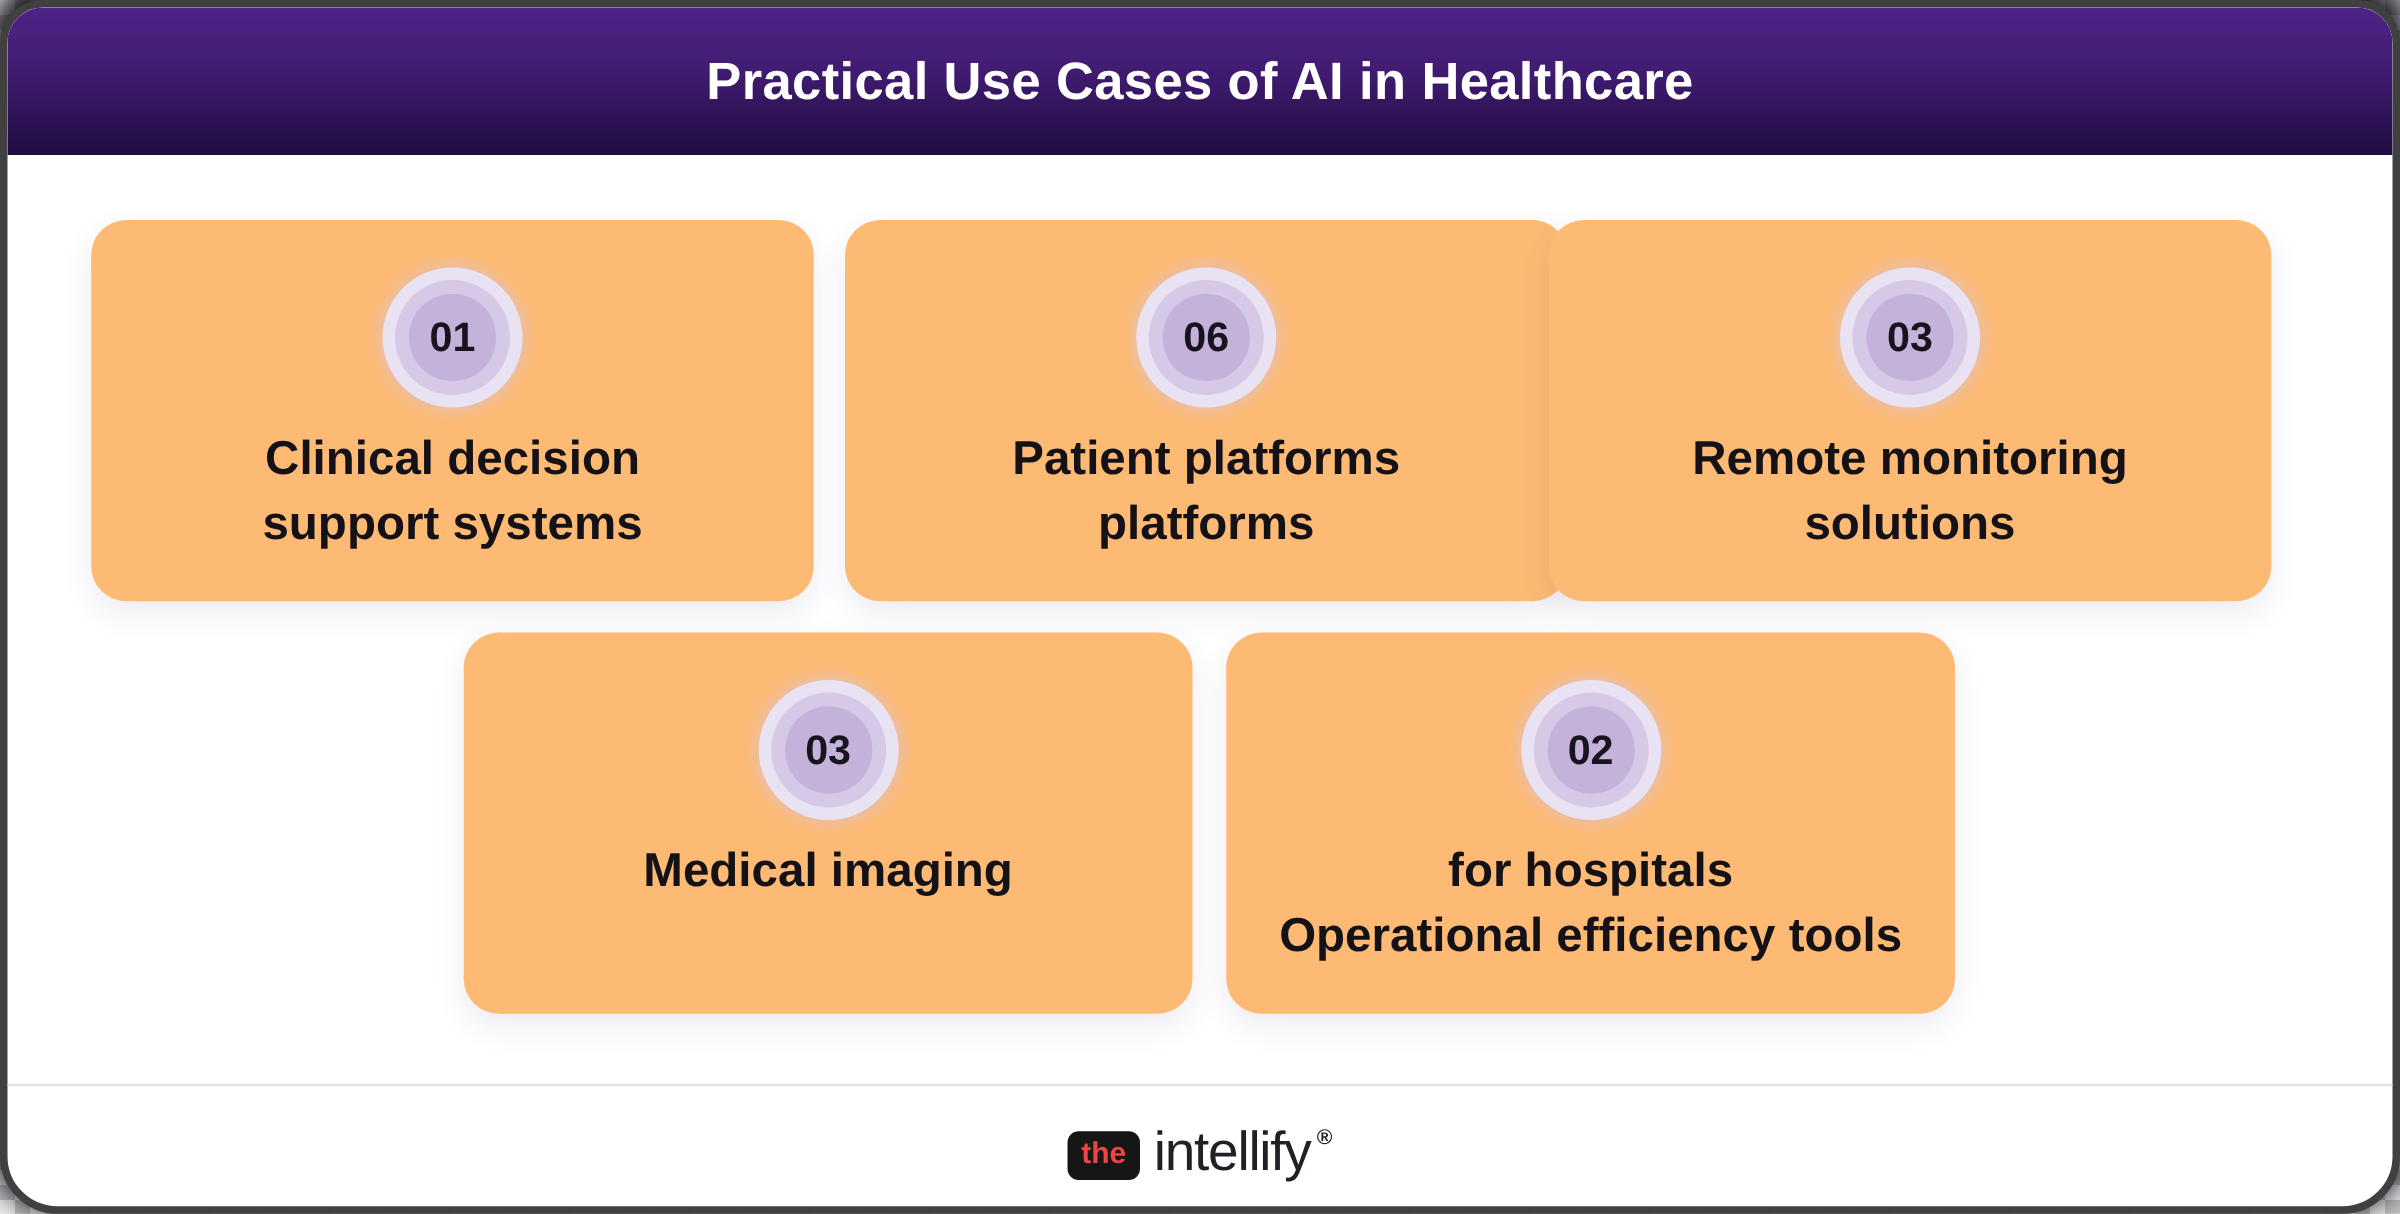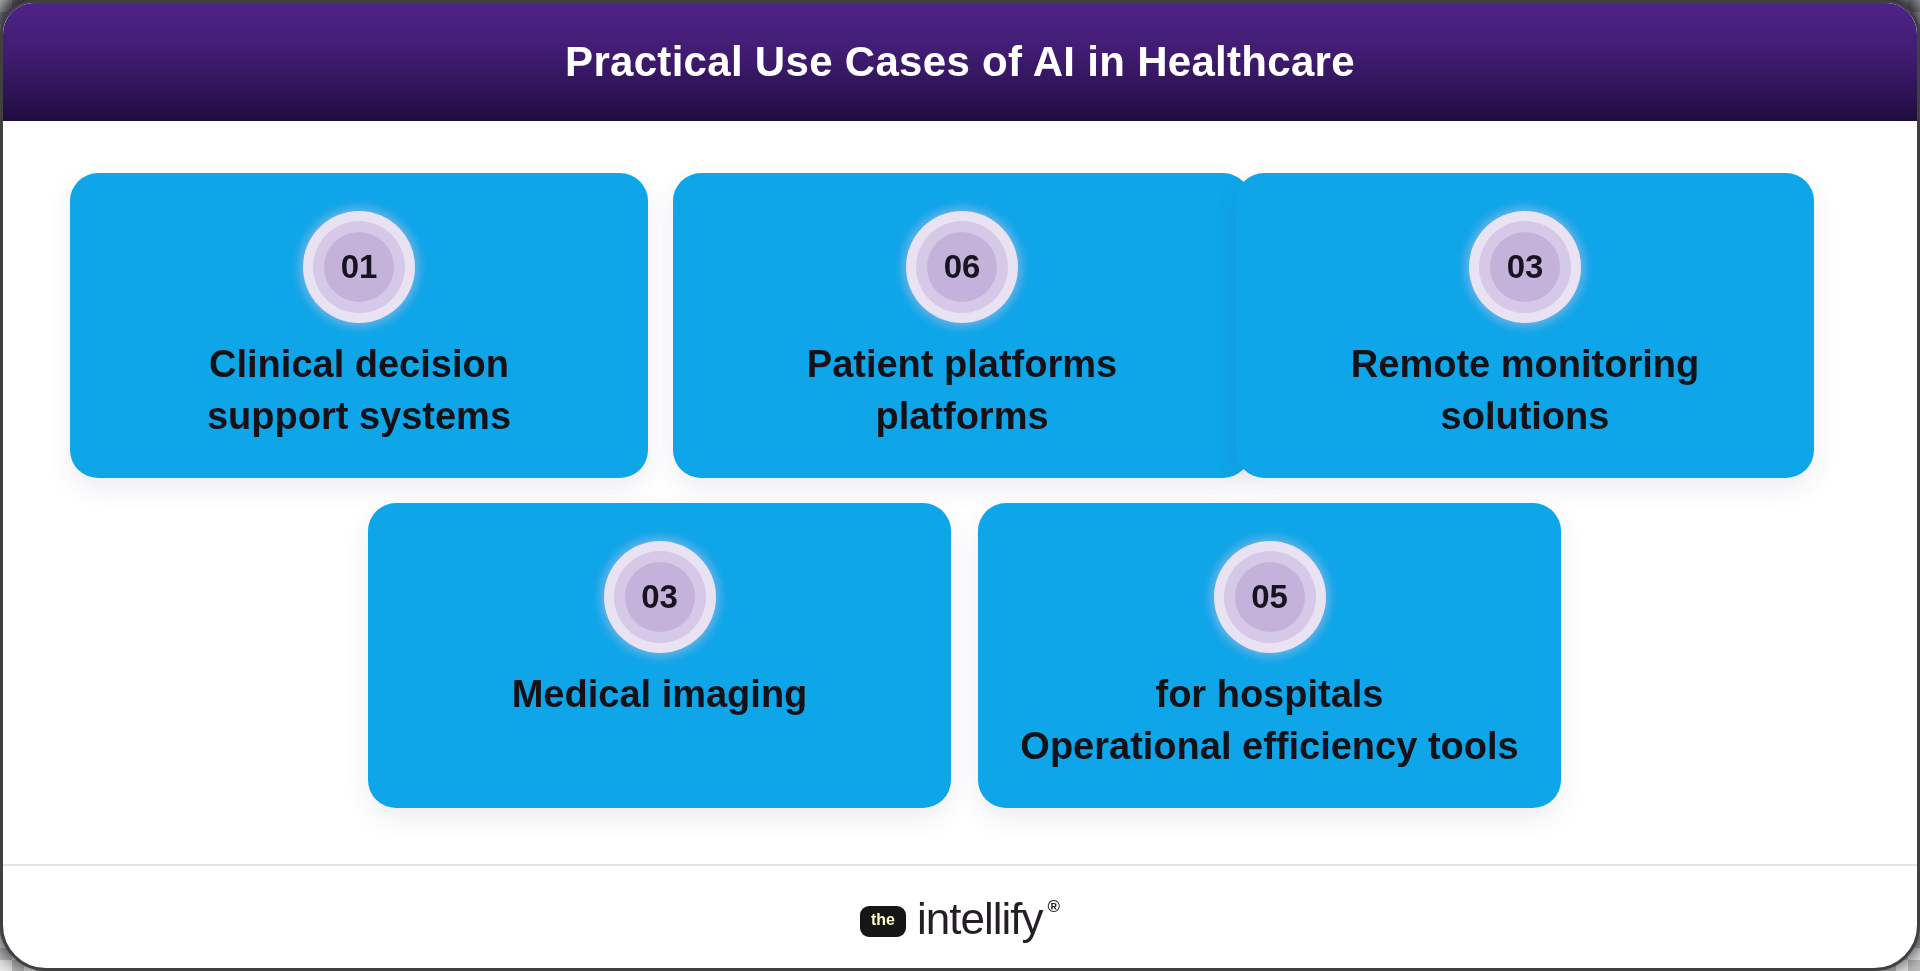--- a/index.html
+++ b/index.html
@@ -12,21 +12,21 @@
   }
   body {
     
     background: conic-gradient(#c3c3c3 25%, #efefef 0 50%, #c3c3c3 0 75%, #efefef 0) 0 0 / 24px 24px;
   }
   .stage {
     position: absolute;
     inset: 0;
     box-sizing: border-box;
     background: #ffffff;
-    border: 3px solid #404040;
+    border: 6px solid #404040;
     border-radius: 34px 34px 46px 46px;
     box-shadow: 0 -8px 22px 6px rgba(5, 2, 12, 0.9);
     overflow: hidden;
   }
   .header {
     position: absolute;
     top: 0; left: 0; right: 0;
     height: 118px;
     background: linear-gradient(180deg, #4e2487 0%, #411c72 42%, #2a1150 82%, #1f0c3f 100%);
     display: flex;
@@ -37,21 +37,21 @@
     margin: 0;
     color: #ffffff;
     font-size: 42px;
     font-weight: 800;
     letter-spacing: 0.3px;
   }
   .card {
     position: absolute;
     width: 578px;
     height: 305px;
-    background: #0ea5e9;
+    background: #fdba74;
     border-radius: 28px;
     box-shadow: 0 10px 24px rgba(80, 60, 120, 0.10);
   }
   .c1 { left: 67px;   top: 170px; }
   .c2 { left: 670px;  top: 170px; }
   .c3 { left: 1233px; top: 170px; }
   .c4 { left: 365px;  top: 500px; width: 583px; }
   .c5 { left: 975px;  top: 500px; width: 583px; }
 
   .badge {
@@ -122,24 +122,24 @@
     top: 888px;
     width: 100%;
     height: 60px;
     display: flex;
     align-items: center;
     justify-content: center;
     gap: 11px;
   }
   .the-badge {
     background: #161616;
-    color: #fef9c3;
+    color: #ef4444;
     border-radius: 9px;
     padding: 6px 11px 9px;
-    font-size: 16px;
+    font-size: 24px;
     font-weight: 700;
     line-height: 1;
   }
   .brand-name {
     font-size: 44px;
     font-weight: 400;
     color: #231f24;
     letter-spacing: -1px;
     line-height: 1;
     padding-bottom: 4px;
@@ -215,21 +215,21 @@
     <div class="card-title">
       <span>Medical imaging</span>
       <span></span>
     </div>
   </div>
 
   <div class="card c5">
     <div class="badge">
       <div class="badge-mid">
         <div class="badge-inner">
-          <span class="badge-number">05</span>
+          <span class="badge-number">02</span>
         </div>
       </div>
     </div>
     <div class="card-title">
       <span>for hospitals</span>
       <span>Operational efficiency tools</span>
     </div>
   </div>
 
   <div class="divider"></div>

